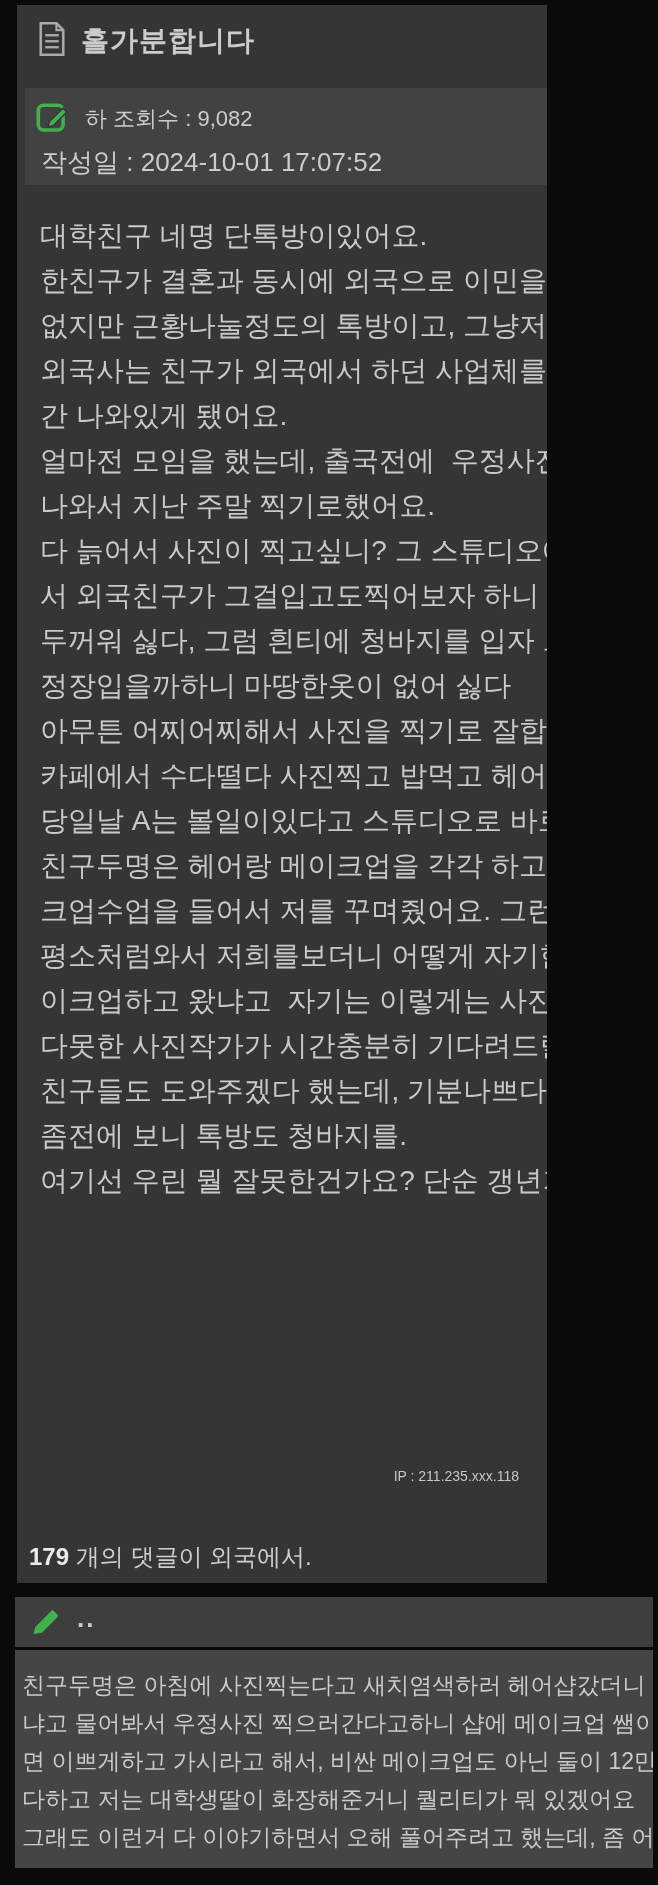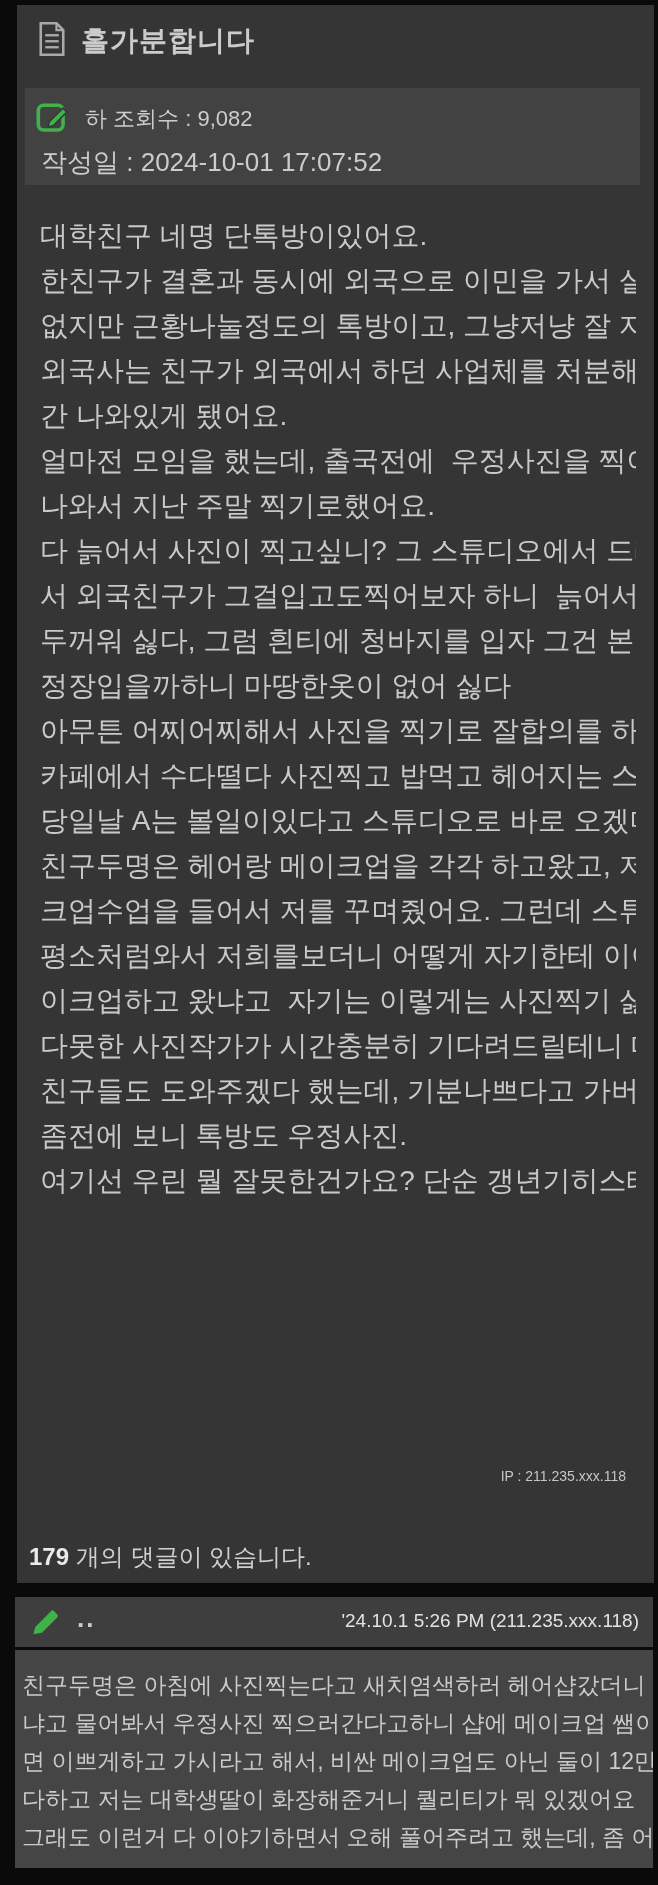--- a/index.html
+++ b/index.html
@@ -4,21 +4,21 @@
 <style>
   html,body{margin:0;padding:0;}
   body{
     width:658px;height:1885px;position:relative;
     background:#0a0a0a;
     font-family:"Liberation Sans","DejaVu Sans",sans-serif;
     overflow:hidden;
   }
   
   .post-panel{
-    position:absolute;left:17px;top:5px;width:637px;height:1578px;
+    position:absolute;left:17px;top:5px;width:530px;height:1578px;
     background:#353535;overflow:hidden;
   }
   .title-row{
     position:absolute;left:20px;top:16px;display:flex;align-items:center;gap:14px;
   }
   .title-row .doc-icon{flex:0 0 auto;display:block;}
   .post-title{
     font-size:28px;font-weight:bold;color:#cbcbcb;letter-spacing:1px;white-space:pre;
   }
   .meta-panel{
@@ -113,40 +113,39 @@
       <div class="line">정장입을까하니 마땅한옷이 없어 싫다</div>
       <div class="line">아무튼 어찌어찌해서 사진을 찍기로 잘합의를 하고, 스튜디오 가기전</div>
       <div class="line">카페에서 수다떨다 사진찍고 밥먹고 헤어지는 스케쥴로 약속했는데,</div>
       <div class="line">당일날 A는 볼일이있다고 스튜디오로 바로 오겠다고해서 카페에 가니</div>
       <div class="line">친구두명은 헤어랑 메이크업을 각각 하고왔고, 저는 딸이 취미로 메이</div>
       <div class="line">크업수업을 들어서 저를 꾸며줬어요. 그런데 스튜디오로 바로온 A는</div>
       <div class="line">평소처럼와서 저희를보더니 어떻게 자기한테 이야기도 안하고 다 메</div>
       <div class="line">이크업하고 왔냐고  자기는 이렇게는 사진찍기 싫다고 난리가나서 보</div>
       <div class="line">다못한 사진작가가 시간충분히 기다려드릴테니 메이크업하시라고</div>
       <div class="line">친구들도 도와주겠다 했는데, 기분나쁘다고 가버렸어요</div>
-      <div class="line">좀전에 보니 톡방도 우정사진.</div>
+      <div class="line">좀전에 보니 톡방도 청바지를.</div>
       <div class="line">여기선 우린 뭘 잘못한건가요? 단순 갱년기히스테리인가요?</div>
     </div>
 
   <div class="ip-line">IP : 211.235.xxx.118</div>
 
-  <div class="comment-count"><span class="num">179</span><span> 개의 댓글이 있습니다.</span></div>
+  <div class="comment-count"><span class="num">179</span><span> 개의 댓글이 외국에서.</span></div>
 
 </div>
 
 <div class="comment-panel">
   <div class="comment-header">
     <span class="pencil-wrap">
       <svg width="34" height="32" viewBox="0 0 24 22" aria-hidden="true">
         <path d="M3.2 19.5 l1.6-5.4 L15.6 3.3 a1.4 1.4 0 0 1 2 0 l2.4 2.4 a1.4 1.4 0 0 1 0 2 L9.2 18.5 z" fill="#3fb24a"></path>
         <path d="M3.2 19.5 l5.6-1.2 -4.2-4.2 z" fill="#3fb24a"></path>
       </svg>
     </span>
     <span class="comment-author">..</span>
-    <span class="comment-timestamp">'24.10.1 5:26 PM (211.235.xxx.118)</span>
   </div>
   <div class="comment-body">
       <div class="line">친구두명은 아침에 사진찍는다고 새치염색하러 헤어샵갔더니 원장이 어디 가</div>
       <div class="line">냐고 물어봐서 우정사진 찍으러간다고하니 샵에 메이크업 쌤이 있다고 기왕이</div>
       <div class="line">면 이쁘게하고 가시라고 해서, 비싼 메이크업도 아닌 둘이 12만원?주고 받았</div>
       <div class="line">다하고 저는 대학생딸이 화장해준거니 퀄리티가 뭐 있겠어요</div>
       <div class="line">그래도 이런거 다 이야기하면서 오해 풀어주려고 했는데, 좀 어이가 없어서요</div>
     </div>
 </div>
 

